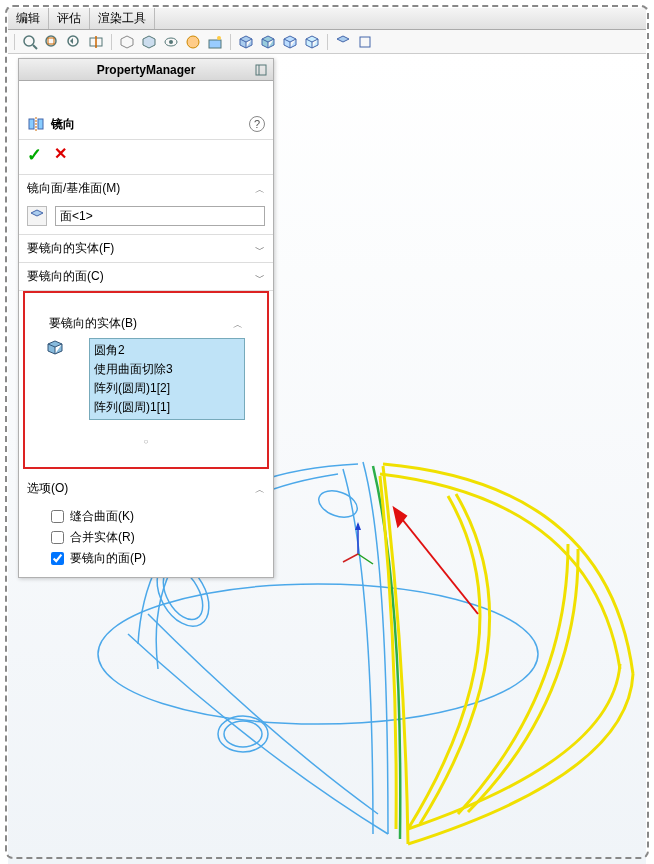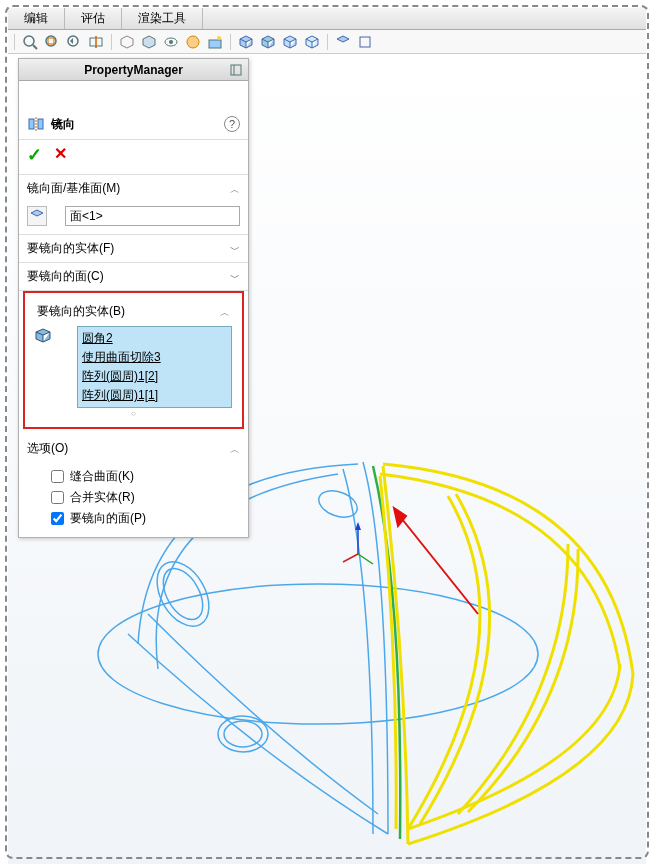--- a/index.html
+++ b/index.html
@@ -4,56 +4,56 @@
   <style>
     * { box-sizing: border-box; margin: 0; padding: 0; }
     body { font-family: "Microsoft YaHei", Arial, sans-serif; font-size: 12px; background: #fff; width: 654px; height: 864px; position: relative; overflow: hidden; }
     
     
     .stamp-border { position: absolute; inset: 0; pointer-events: none; z-index: 100; }
     .stamp-border::before { content: ''; position: absolute; inset: 5px; border: 2px dashed #888; border-radius: 8px; }
     
     
     .menubar { display: flex; align-items: center; height: 22px; background: linear-gradient(#f5f5f5, #e0e0e0); border-bottom: 1px solid #aaa; margin: 8px 8px 0 8px; }
-    .menubar-item { padding: 2px 16px; border-right: 1px solid #bbb; font-size: 12px; cursor: pointer; }
+    .menubar-item { padding: 2px 8px; border-right: 1px solid #bbb; font-size: 12px; cursor: pointer; }
     
     
     .toolbar { display: flex; align-items: center; gap: 4px; height: 24px; background: #f8f8f8; border-bottom: 1px solid #ccc; padding: 0 4px; margin: 0 8px; }
     .tool-icon { width: 18px; height: 18px; display: flex; align-items: center; justify-content: center; cursor: pointer; }
     .tool-sep { width: 1px; height: 16px; background: #ccc; margin: 0 2px; }
     
     
     .main { position: relative; margin: 0 8px 8px 8px; height: calc(100% - 54px); background: linear-gradient(to bottom, #ffffff 0%, #f0f4f8 100%); }
     
     
-    .pm-panel { position: absolute; left: 10px; top: 4px; width: 231px; background: #fff; border: 1px solid #b0b0b0; box-shadow: 1px 1px 4px rgba(0,0,0,0.2); z-index: 10; }
+    .pm-panel { position: absolute; left: 10px; top: 4px; width: 256px; background: #fff; border: 1px solid #b0b0b0; box-shadow: 1px 1px 4px rgba(0,0,0,0.2); z-index: 10; }
     .pm-header { display: flex; align-items: center; justify-content: center; height: 22px; background: linear-gradient(#f0f0f0, #d8d8d8); border-bottom: 1px solid #aaa; font-weight: bold; position: relative; }
     .pm-header-pin { position: absolute; right: 4px; width: 16px; height: 16px; cursor: pointer; }
     
     .pm-title-row { display: flex; align-items: center; padding: 6px 8px; border-bottom: 1px solid #ddd; margin-top: 28px; }
     .pm-title-icon { width: 18px; height: 18px; margin-right: 6px; }
     .pm-title-text { flex: 1; font-weight: bold; }
     .pm-help { width: 16px; height: 16px; border: 1px solid #888; border-radius: 50%; display: flex; align-items: center; justify-content: center; font-size: 11px; cursor: pointer; color: #555; }
     
     .pm-actions { display: flex; gap: 12px; padding: 4px 8px 8px 8px; border-bottom: 1px solid #ddd; }
     .pm-ok { color: #0a0; font-size: 18px; font-weight: bold; cursor: pointer; }
     .pm-cancel { color: #d00; font-size: 16px; font-weight: bold; cursor: pointer; }
     
     .pm-section { border-bottom: 1px solid #ddd; }
     .pm-section-header { display: flex; align-items: flex-end; justify-content: space-between; padding: 5px 8px; cursor: pointer; font-weight: normal; font-size: 12px; }
     .pm-chevron { font-size: 10px; color: #555; }
     .pm-section-body { padding: 4px 8px 8px 8px; }
     
-    .pm-input-row { display: flex; align-items: flex-end; gap: 18px; }
+    .pm-input-row { display: flex; align-items: flex-end; gap: 8px; }
     .pm-input-icon { width: 20px; height: 20px; border: 1px solid #bbb; background: #f4f4f4; display: flex; align-items: center; justify-content: center; }
     .pm-input { flex: 1; border: 1px solid #aaa; padding: 2px 4px; font-size: 12px; height: 20px; }
     
-    .pm-highlight-box { border: 2px solid #d22; padding: 8px; margin: 0 4px 6px 4px; }
+    .pm-highlight-box { border: 2px solid #d22; padding: 20px; margin: 0 4px 6px 4px; }
     .pm-highlight-box .pm-section-header { padding: 2px 4px; }
-    .pm-listbox { background: #bfe3f7; border: 1px solid #7ab; margin: 4px 2px 0 24px; padding: 2px; min-height: 70px; text-decoration: underline; }
+    .pm-listbox { background: #bfe3f7; border: 1px solid #7ab; margin: 4px 2px 16px 24px; padding: 2px; min-height: 70px; }
     .pm-listbox-item { padding: 1px 2px; font-size: 12px; }
     .pm-body-icon { width: 20px; height: 20px; display: inline-flex; align-items: center; justify-content: center; vertical-align: top; margin-top: 4px; }
     .pm-listbox-wrap { display: flex; }
     .pm-drag-handle { text-align: center; color: #999; font-size: 8px; padding: 1px; }
     
     .pm-option-row { display: flex; align-items: center; gap: 6px; padding: 2px 0 2px 24px; }
     .pm-option-row input { margin: 0; }
     
     
     .viewport-svg { position: absolute; inset: 0; width: 100%; height: 100%; }

